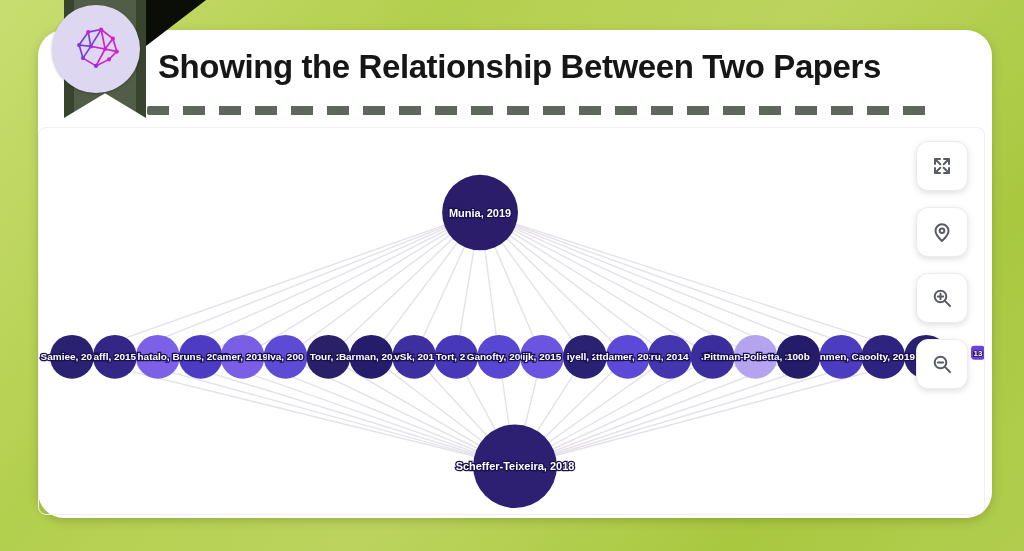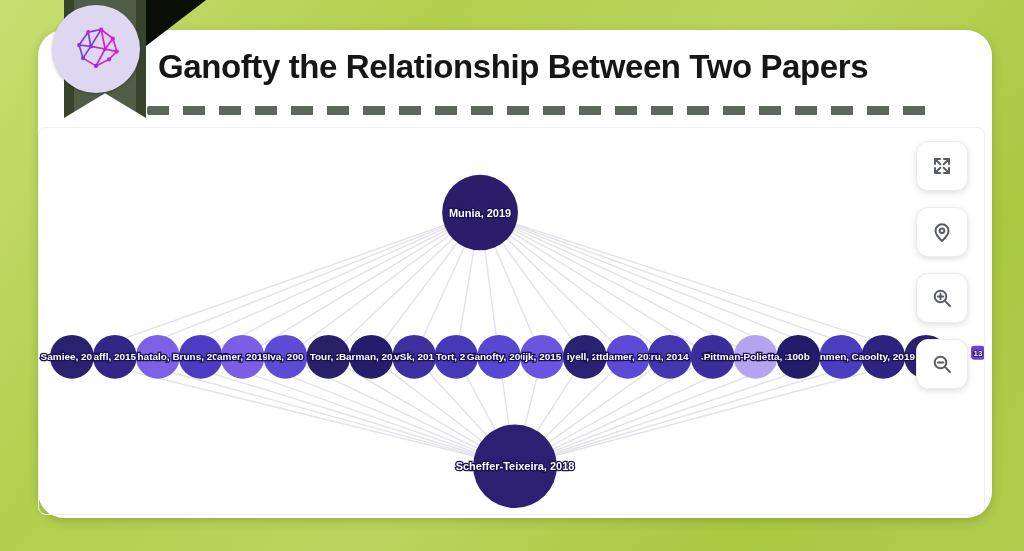--- a/index.html
+++ b/index.html
@@ -62,21 +62,21 @@
     display:flex;align-items:center;justify-content:center;
     cursor:pointer;padding:0;
   }
   .tool-btn svg{stroke:#585c62;stroke-width:2;fill:none;stroke-linecap:round;stroke-linejoin:round;}
 </style>
 </head>
 <body>
 
 <div class="card"></div>
 
-<h1 class="page-title">Ganofty the Relationship Between Two Papers</h1>
+<h1 class="page-title">Showing the Relationship Between Two Papers</h1>
 <div class="title-dashes"></div>
 
 <div class="graph-area">
   <svg id="graph-svg" viewBox="0 0 947 388" preserveAspectRatio="none">
       <line x1="442" y1="85" x2="33" y2="230" class="edge"></line>
       <line x1="477" y1="340" x2="33" y2="230" class="edge"></line>
       <line x1="442" y1="85" x2="76" y2="230" class="edge"></line>
       <line x1="477" y1="340" x2="76" y2="230" class="edge"></line>
       <line x1="442" y1="85" x2="119" y2="230" class="edge"></line>
       <line x1="477" y1="340" x2="119" y2="230" class="edge"></line>

